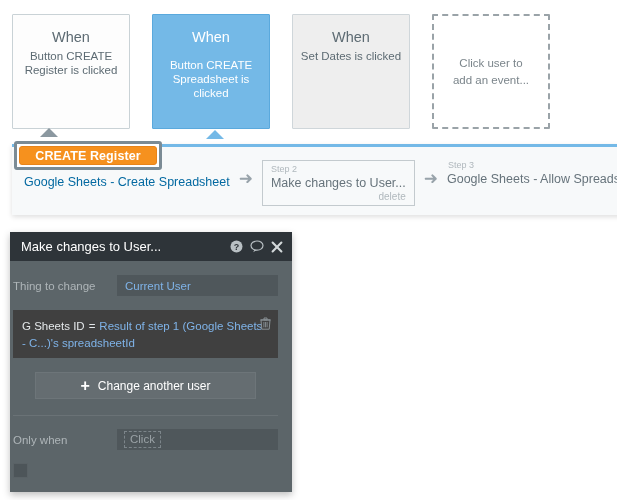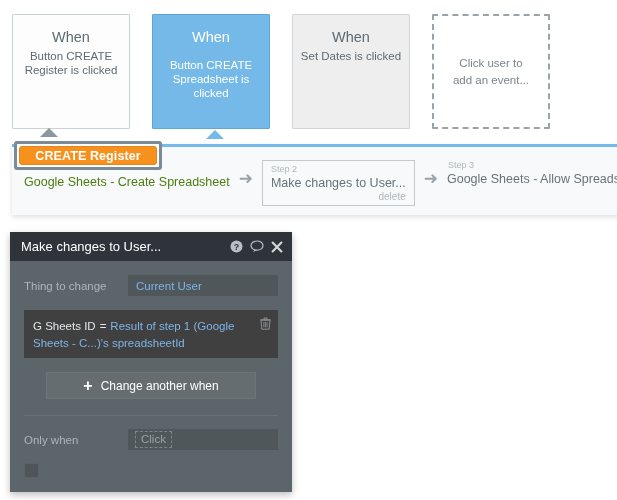--- a/index.html
+++ b/index.html
@@ -109,21 +109,21 @@
   
   #steps {
     position: absolute;
     left: 12px;
     top: 13px;
     display: flex;
     align-items: flex-start;
   }
   .step-plain {
     font-size: 12.5px;
-    color: #4d7c0f;
+    color: #0369a1;
     padding-top: 15px;
     white-space: nowrap;
   }
   .step-box {
     box-sizing: border-box;
     border: 1px solid #c3cace;
     background: transparent;
     padding: 3px 8px 2px 8px;
     min-width: 116px;
   }
@@ -210,21 +210,21 @@
     font-size: 13px;
   }
   .hdr-icon {
     margin-left: 7px;
     display: flex;
     align-items: center;
     justify-content: center;
     cursor: pointer;
   }
   #dialog-body {
-    padding: 14px 14px 0 14px;
+    padding: 14px 14px 0 3px;
   }
 
   .row {
     display: flex;
     align-items: center;
     margin-bottom: 14px;
   }
   .row-label {
     font-size: 11.5px;
     color: #aeb5b8;
@@ -440,21 +440,21 @@
           <path d="M1 3 H10 L9.2 12.2 H1.8 Z" fill="none" stroke="#878f93" stroke-width="1"></path>
           <path d="M0.3 2.9 H10.7" stroke="#878f93" stroke-width="1.1"></path>
           <path d="M4 1 H7 V2.9 H4 Z" fill="none" stroke="#878f93" stroke-width="1"></path>
           <path d="M3.9 5 V10.3 M5.5 5 V10.3 M7.1 5 V10.3" stroke="#878f93" stroke-width="0.9"></path>
         </svg>
       </span>
     </div>
 
     <div id="change-field-btn">
       <span class="plus">+</span>
-      <span>Change another when</span>
+      <span>Change another user</span>
     </div>
 
     <div id="dialog-divider"></div>
 
     <div id="onlywhen-row">
       <div class="row-label">Only when</div>
       <div id="onlywhen-field">
         <span id="onlywhen-placeholder">Click</span>
       </div>
     </div>

